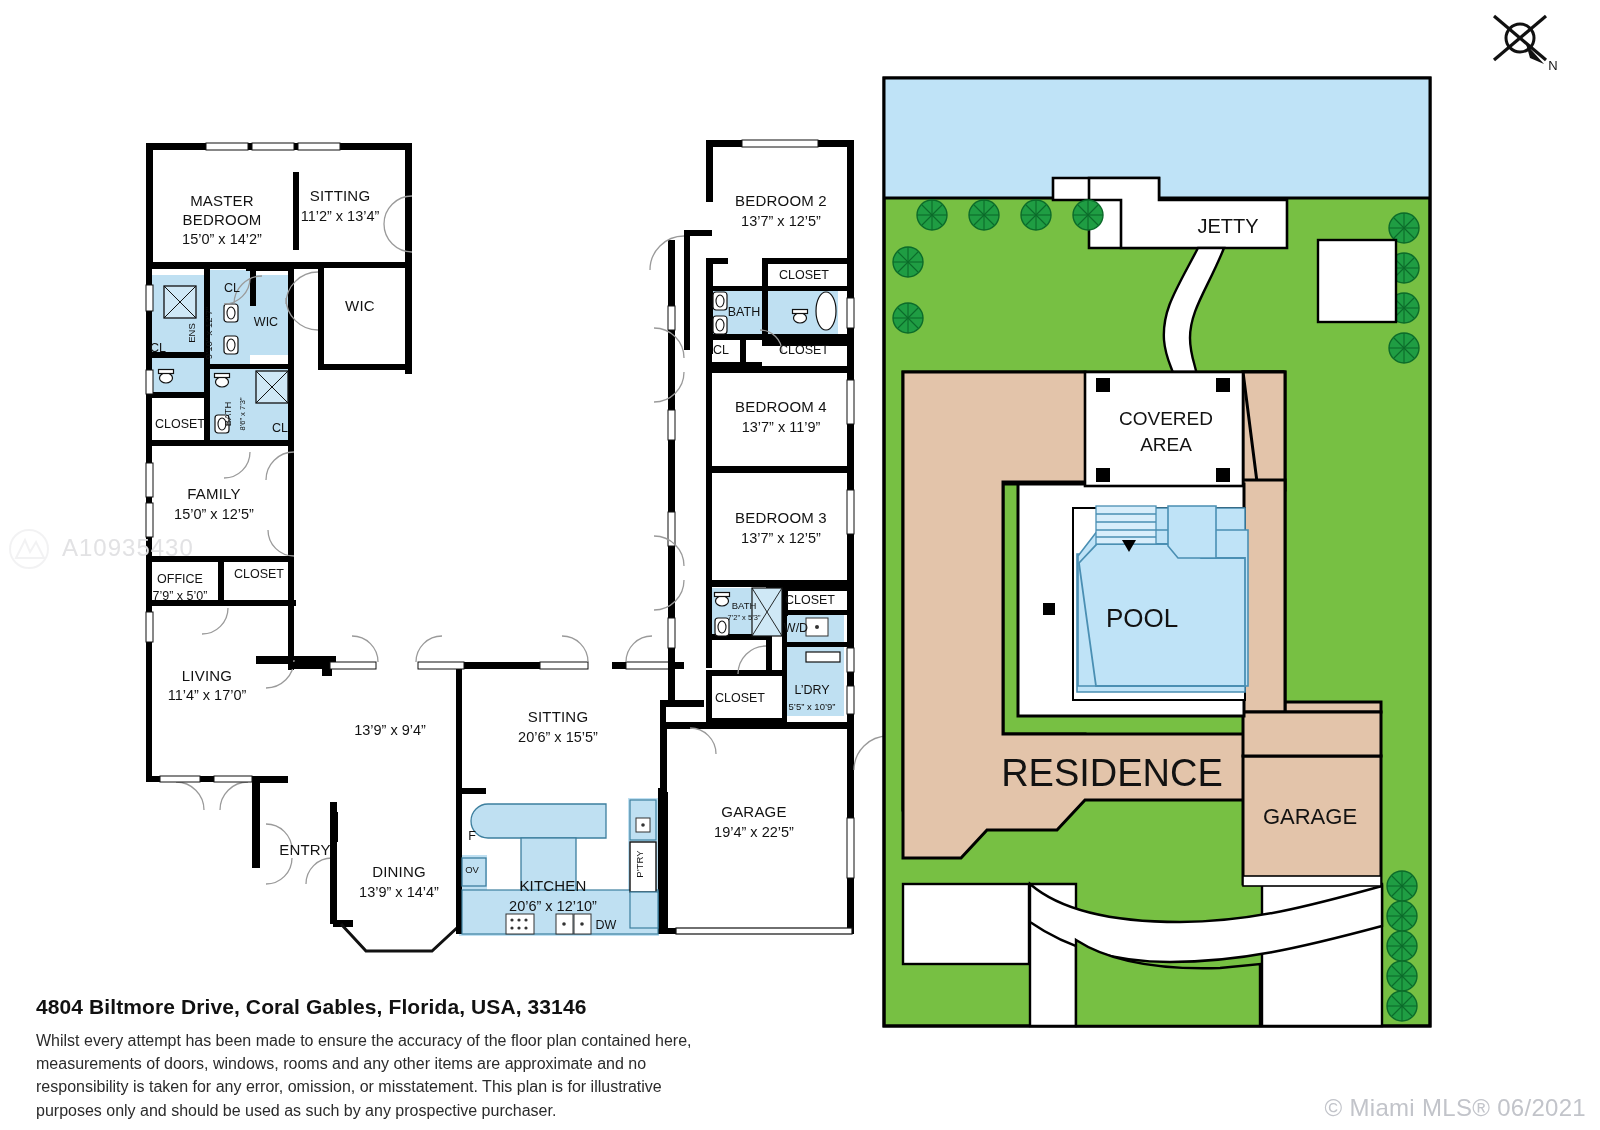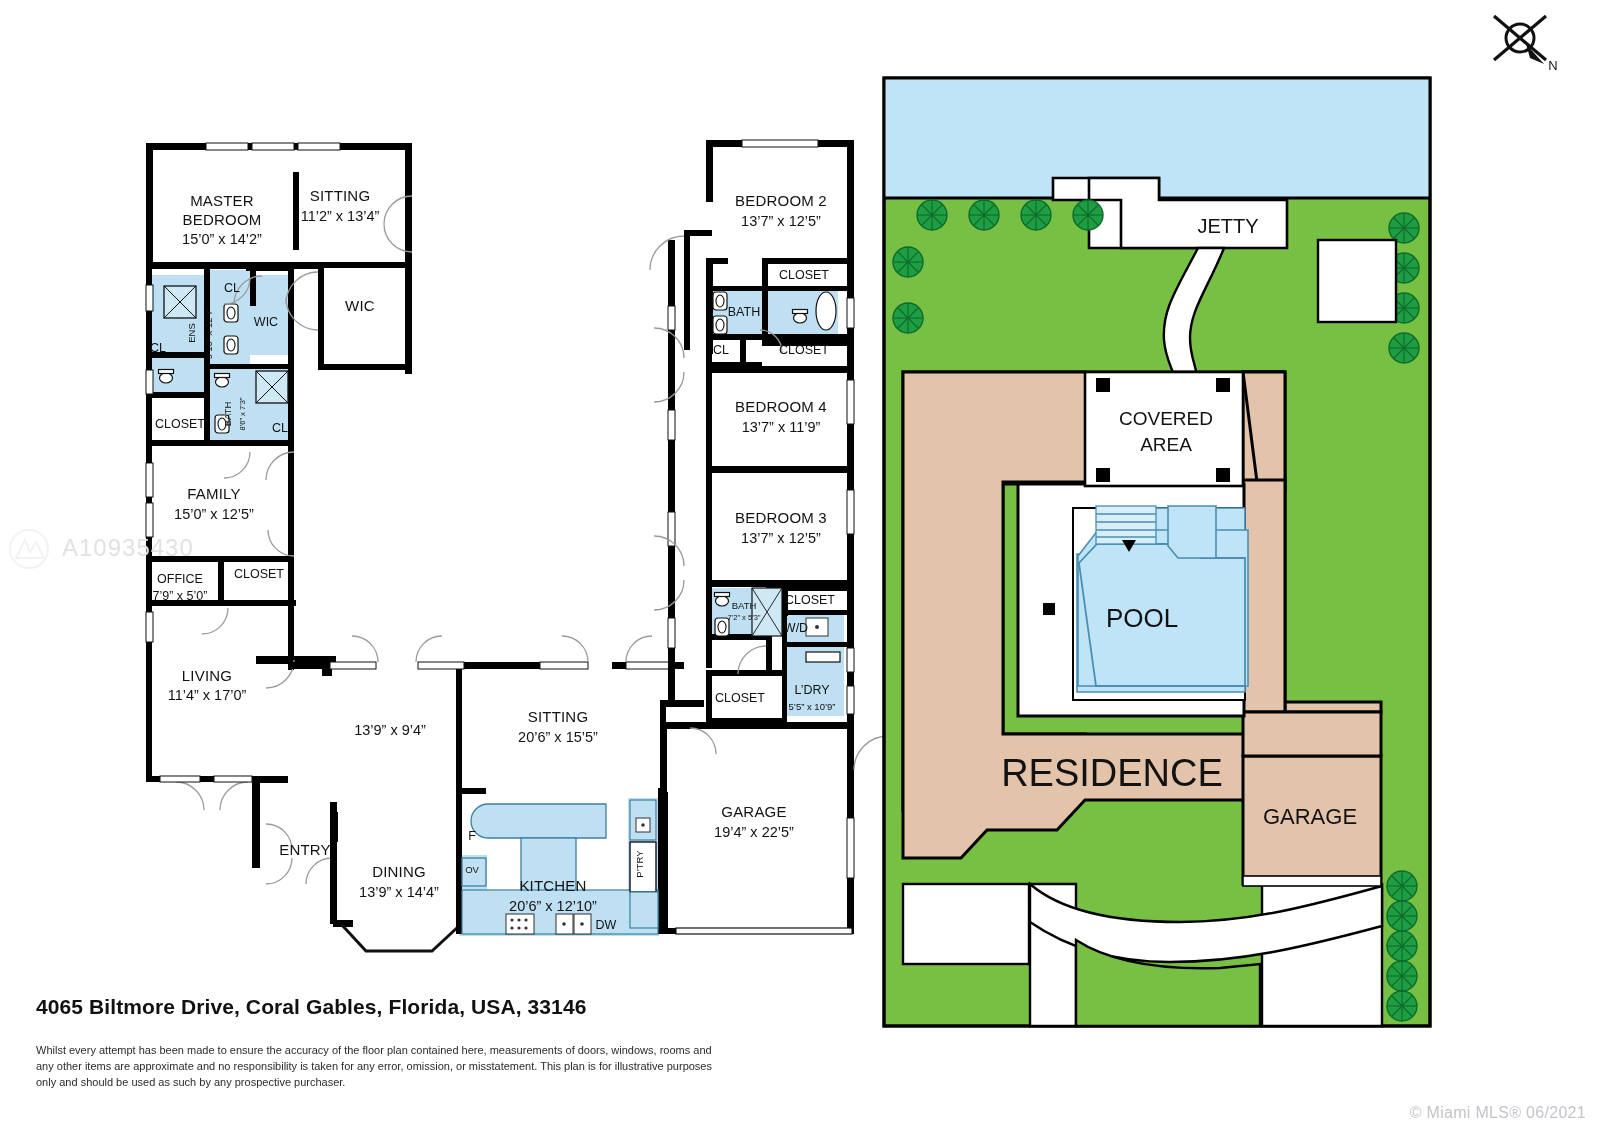--- a/index.html
+++ b/index.html
@@ -9,22 +9,22 @@
   svg{display:block;}
   .lbl{font-family:"Liberation Sans",sans-serif;fill:#121212;text-anchor:middle;}
   .rmname{font-size:15px;letter-spacing:.2px;}
   .rmdim{font-size:14.5px;}
   .small{font-size:12.5px;}
   .tiny{font-size:9.5px;}
   .xtiny{font-size:7.5px;}
   
   #footer{position:absolute;left:36px;top:995px;width:680px;}
   #addr{font-size:21px;font-weight:bold;color:#111;letter-spacing:.1px;white-space:nowrap;}
-  #disc{font-size:11px;color:#2b2b2b;line-height:1.45;margin-top:24px;}
-  #wm-mls{position:absolute;right:14px;bottom:8px;font-size:16px;color:#c2c4ca;
+  #disc{font-size:16px;color:#2b2b2b;line-height:1.45;margin-top:10px;}
+  #wm-mls{position:absolute;right:14px;bottom:8px;font-size:24px;color:#c2c4ca;
           font-family:"Liberation Sans",sans-serif;letter-spacing:.3px;}
   #wm-id{position:absolute;left:62px;top:534px;font-size:24px;color:#e2e2e4;letter-spacing:1px;}
   #wm-logo{position:absolute;left:6px;top:528px;width:46px;height:42px;opacity:.5;}
 </style>
 </head>
 <body>
 
 <div id="stage">
 
   <svg width="1600" height="1130" viewBox="0 0 1600 1130">
@@ -521,18 +521,18 @@
     </g>
   </svg>
 
   <svg id="wm-logo" viewBox="0 0 46 42">
     <circle cx="23" cy="21" r="19" fill="none" stroke="#e6e6e8" stroke-width="2"></circle>
     <path d="M10 30 L19 12 L24 24 L30 14 L38 30 Z" fill="none" stroke="#e6e6e8" stroke-width="2"></path>
   </svg>
   <div id="wm-id">A10935430</div>
 
   <div id="footer">
-    <div id="addr">4065 Biltmore Drive, Coral Gables, Florida, USA, 33146</div>
+    <div id="addr">4804 Biltmore Drive, Coral Gables, Florida, USA, 33146</div>
     <div id="disc">Whilst every attempt has been made to ensure the accuracy of the floor plan contained here, measurements of doors, windows, rooms and any other items are approximate and no responsibility is taken for any error, omission, or misstatement. This plan is for illustrative purposes only and should be used as such by any prospective purchaser.</div>
   </div>
 
   <div id="wm-mls">© Miami MLS® 06/2021</div>
 </div>
 
 </body></html>

